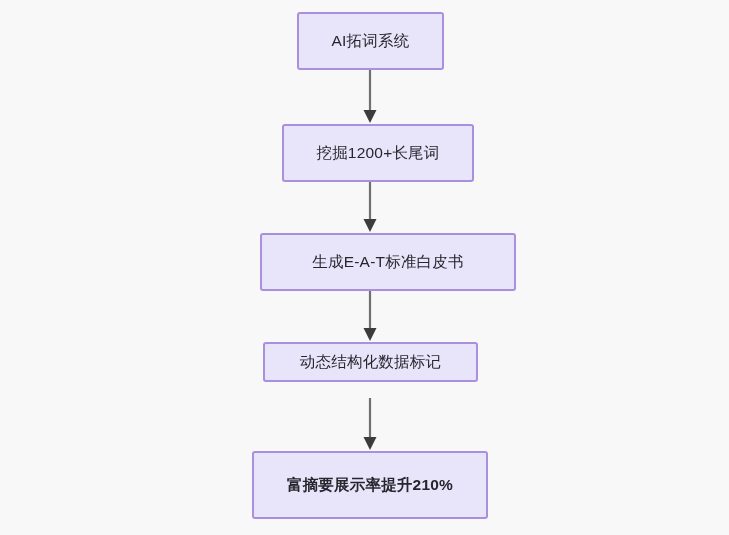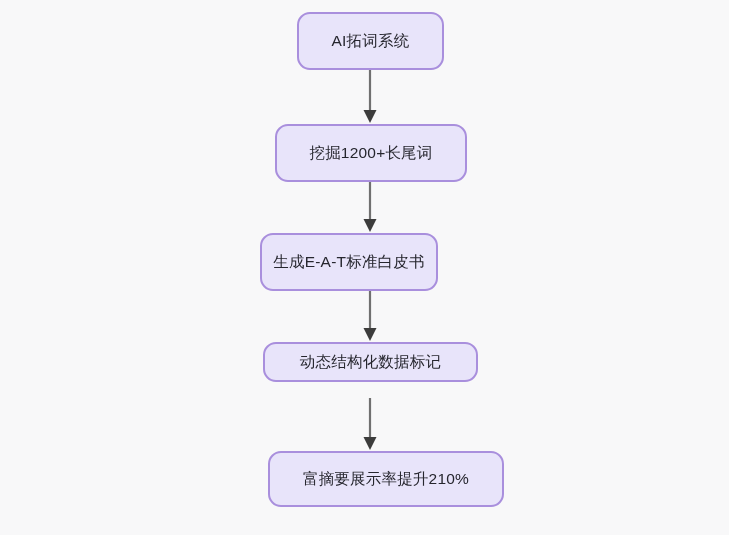--- a/index.html
+++ b/index.html
@@ -24,21 +24,21 @@
     top: 0;
     width: 729px;
     height: 535px;
     pointer-events: none;
   }
   .node {
     position: absolute;
     box-sizing: border-box;
     background: #e8e4fa;
     border: 2px solid #a98fdd;
-    border-radius: 13px;
+    border-radius: 3px;
     display: flex;
     align-items: center;
     justify-content: center;
     color: #26262e;
     font-size: 15.5px;
     line-height: 1.2;
     letter-spacing: 0.2px;
     white-space: nowrap;
   }
   .node-label {
@@ -66,29 +66,29 @@
     <g>
       <line x1="370" y1="398" x2="370" y2="443" stroke="#707070" stroke-width="2.2"></line>
       <polygon points="370,450 363.5,437 376.5,437" fill="#3c3c3c"></polygon>
     </g>
   </svg>
 
   <div class="node" id="n1" style="left: 297px; top: 12px; width: 147px; height: 58px;">
     <span class="node-label">AI拓词系统</span>
   </div>
 
-  <div class="node" id="n2" style="left: 275px; top: 124px; width: 192px; height: 58px;">
+  <div class="node" id="n2" style="left: 282px; top: 124px; width: 192px; height: 58px;">
     <span class="node-label">挖掘1200+长尾词</span>
   </div>
 
-  <div class="node" id="n3" style="left: 260px; top: 233px; width: 178px; height: 58px; text-align: right;">
+  <div class="node" id="n3" style="left: 260px; top: 233px; width: 256px; height: 58px; text-align: right;">
     <span class="node-label">生成E-A-T标准白皮书</span>
   </div>
 
   <div class="node" id="n4" style="left: 263px; top: 342px; width: 215px; height: 40px;">
     <span class="node-label">动态结构化数据标记</span>
   </div>
 
-  <div class="node" id="n5" style="left: 268px; top: 451px; width: 236px; height: 56px;">
+  <div class="node" id="n5" style="left: 252px; top: 451px; width: 236px; height: 68px; font-weight: bold;">
     <span class="node-label">富摘要展示率提升210%</span>
   </div>
 
 </div>
 
 </body></html>

